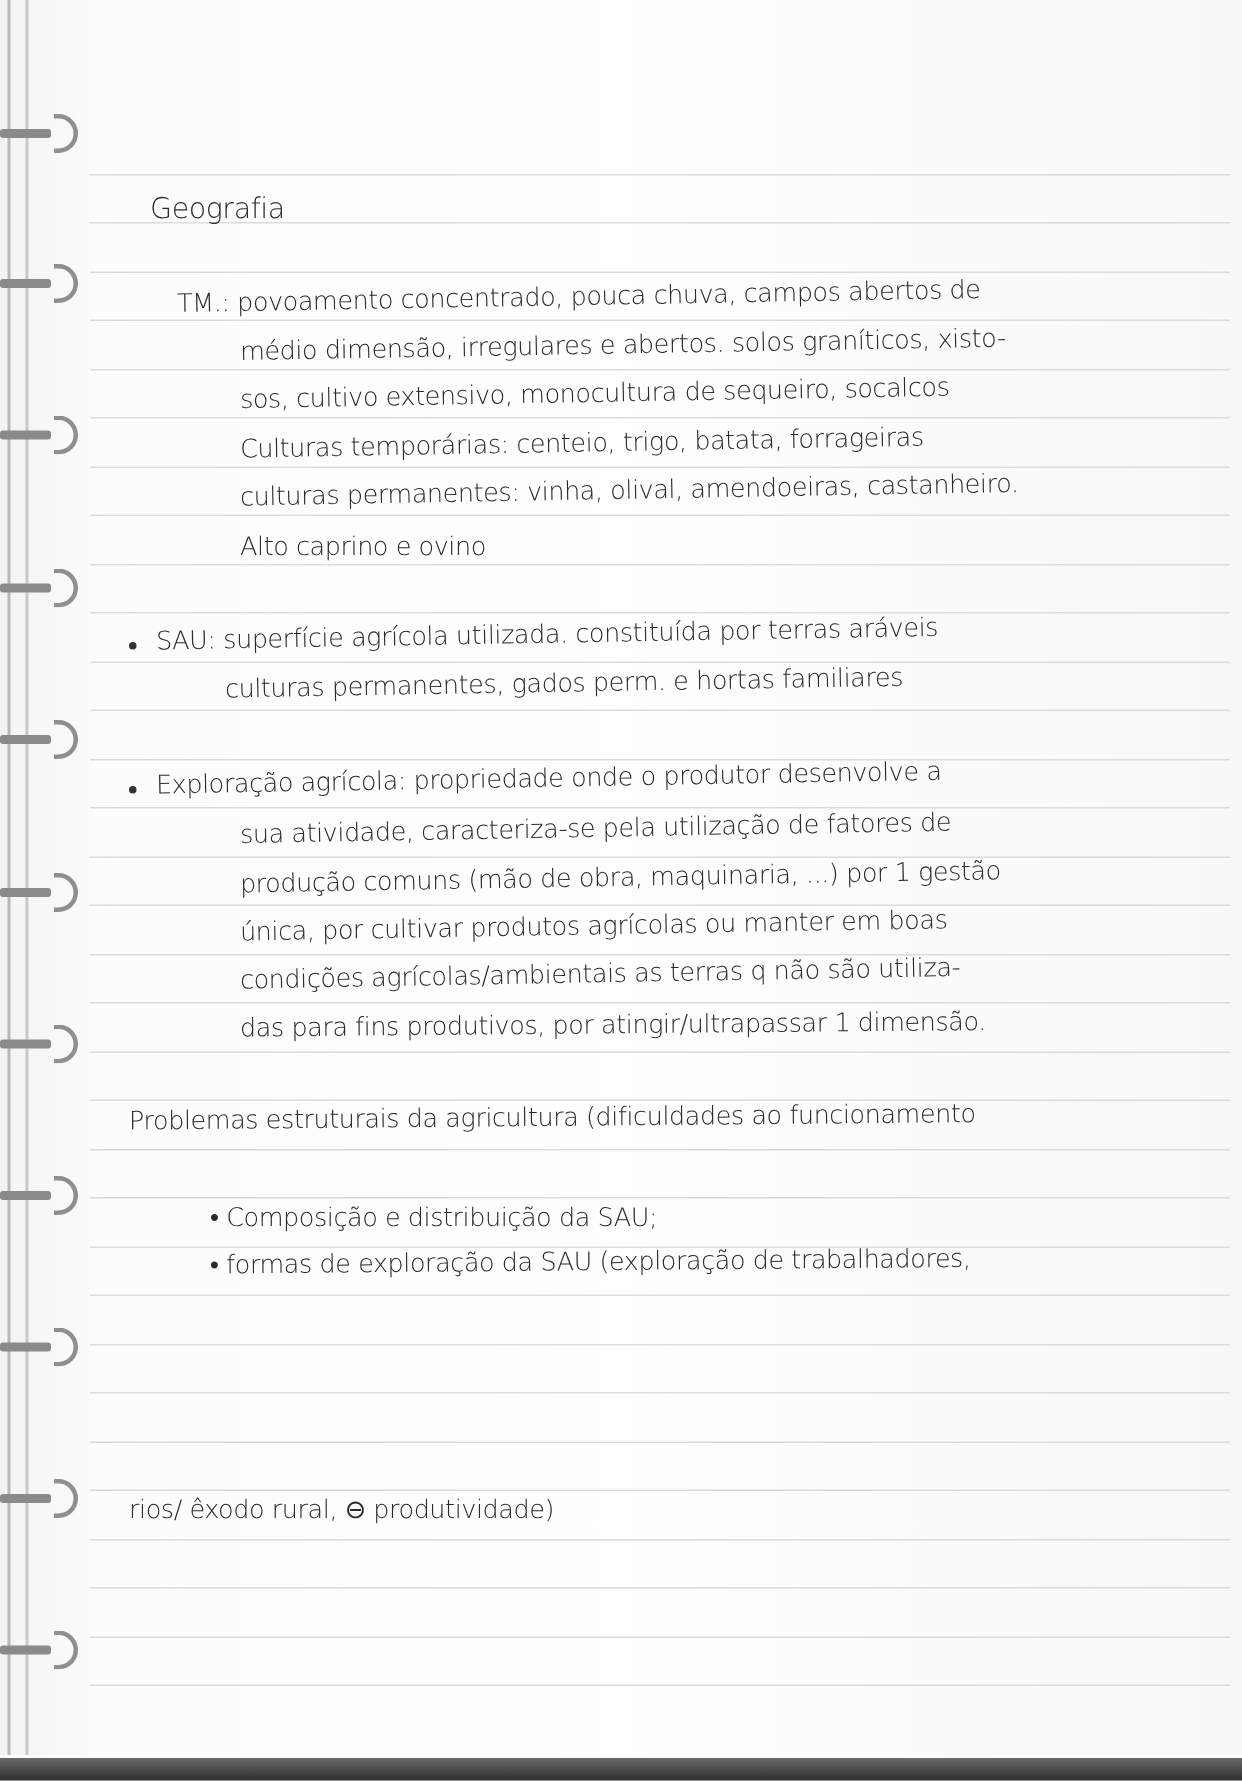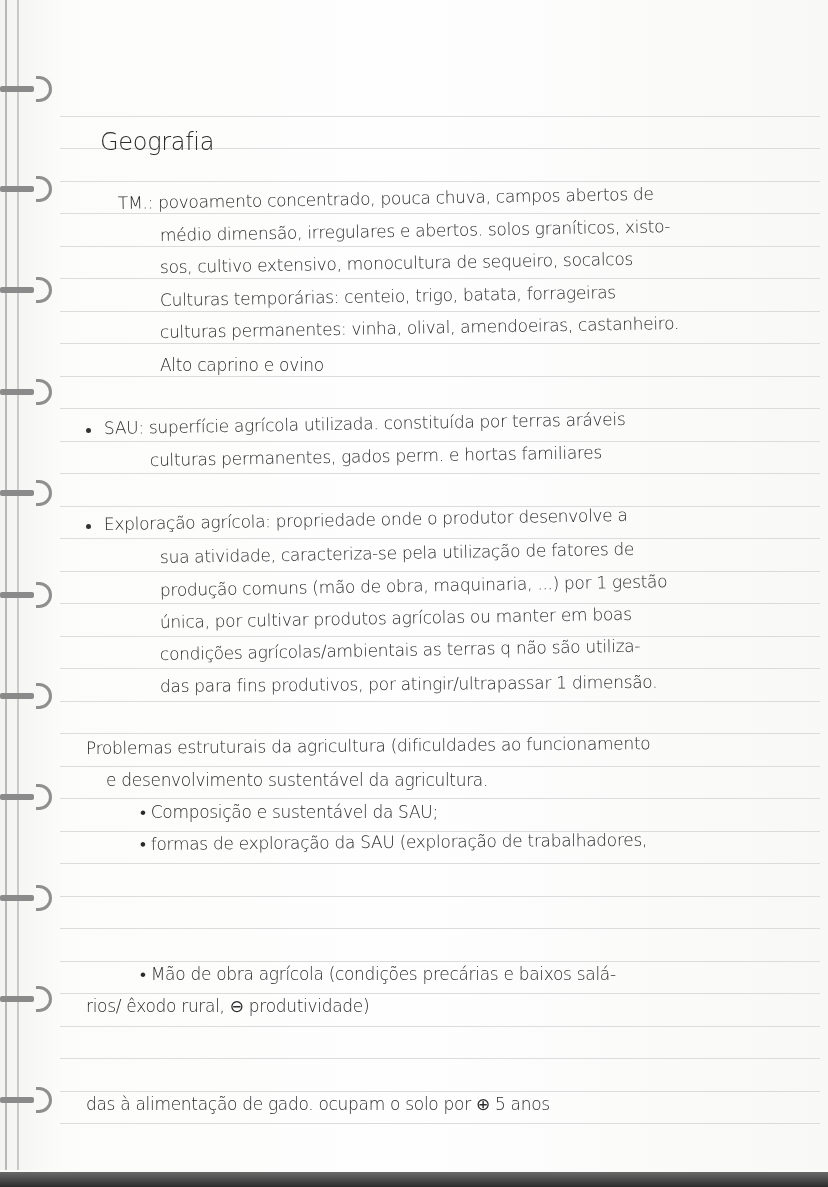--- a/index.html
+++ b/index.html
@@ -33,21 +33,21 @@
     box-sizing: border-box;
   }
   .rule {
     position: absolute; left: 60px; width: 760px; height: 1px; background: #dcdcdc;
   }
   .line {
     position: absolute; white-space: nowrap; color: #2a2a2a;
     font-family: "DejaVu Sans", sans-serif; font-size: 17px; letter-spacing: -0.3px;
     font-weight: 300; transform-origin: left center;
   }
-  .title { font-size: 24px; }
+  .title { font-size: 19px; }
   .bullet-dot {
     position: absolute; width: 5px; height: 5px; background: #333; border-radius: 50%;
   }
 </style>
 </head>
 <body>
 
 <div class="page">
   <div class="binding-line"></div>
   <div class="binding-line2"></div>
@@ -145,22 +145,19 @@
 
   <div class="bullet-dot" style="left:86px; top:524px"></div>
   <div class="line" style="left:104px; top:514px; transform:rotate(-1deg)">Exploração agrícola: propriedade onde o produtor desenvolve a</div>
   <div class="line" style="left:160px; top:547px; transform:rotate(-1deg)">sua atividade, caracteriza-se pela utilização de fatores de</div>
   <div class="line" style="left:160px; top:580px; transform:rotate(-1deg)">produção comuns (mão de obra, maquinaria, ...) por 1 gestão</div>
   <div class="line" style="left:160px; top:612px; transform:rotate(-1deg)">única, por cultivar produtos agrícolas ou manter em boas</div>
   <div class="line" style="left:160px; top:644px; transform:rotate(-1deg)">condições agrícolas/ambientais as terras q não são utiliza-</div>
   <div class="line" style="left:160px; top:676px; transform:rotate(-0.5deg)">das para fins produtivos, por atingir/ultrapassar 1 dimensão.</div>
 
   <div class="line" style="left:86px; top:738px; transform:rotate(-0.5deg)">Problemas estruturais da agricultura (dificuldades ao funcionamento</div>
-  <div class="line" style="left:106px; top:770px">e desenvolvimento sustentável da agricultura.</div>
-  <div class="line" style="left:140px; top:802px">• Composição e sustentável da SAU;</div>
+  <div class="line" style="left:140px; top:802px">• Composição e distribuição da SAU;</div>
   <div class="line" style="left:140px; top:834px; transform:rotate(-0.5deg)">• formas de exploração da SAU (exploração de trabalhadores,</div>
-  <div class="line" style="left:140px; top:964px">• Mão de obra agrícola (condições precárias e baixos salá-</div>
   <div class="line" style="left:86px; top:996px">rios/ êxodo rural, ⊖ produtividade)</div>
 
-  <div class="line" style="left:86px; top:1094px">das à alimentação de gado. ocupam o solo por ⊕ 5 anos</div>
 </div>
 
 <div class="bottom-shadow"></div>
 
 </body></html>

